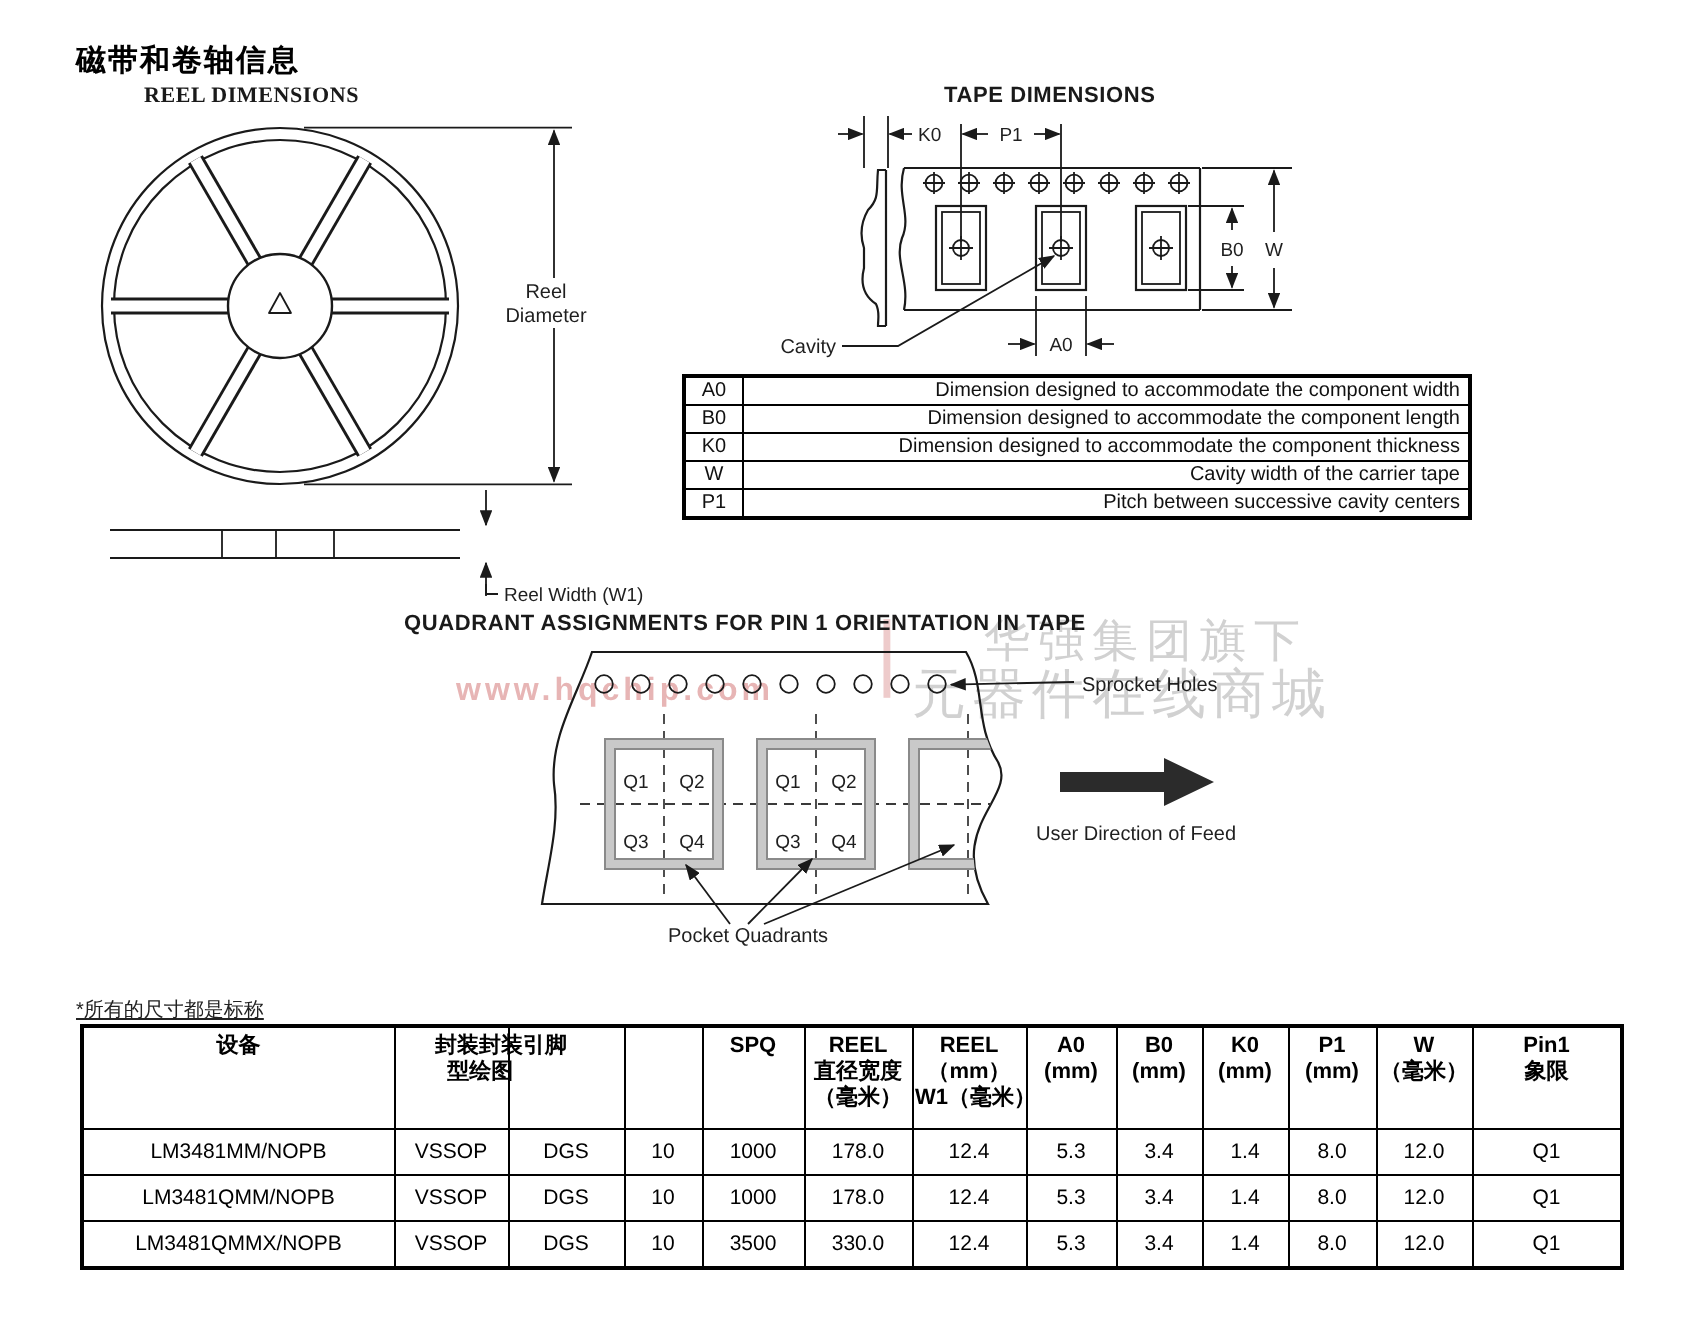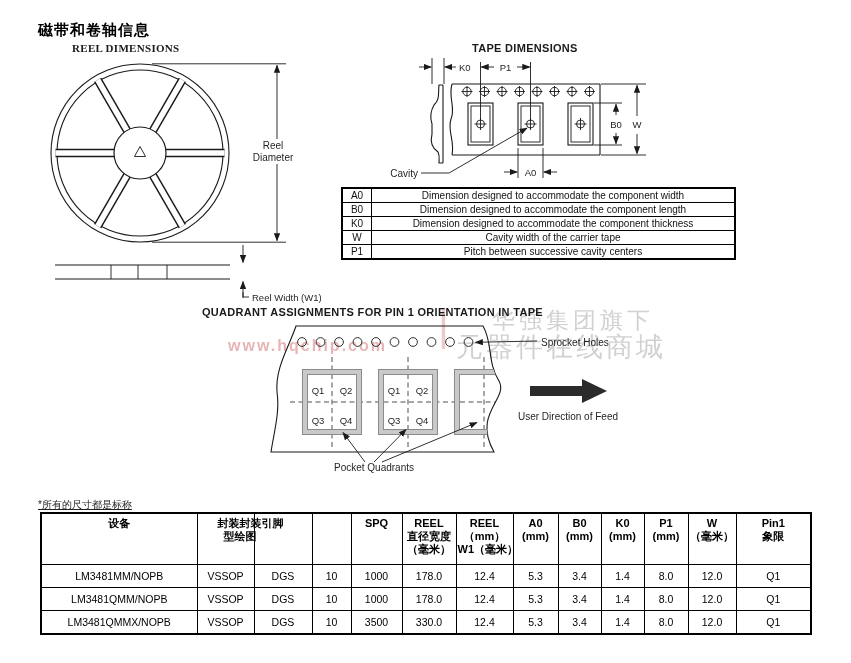--- a/index.html
+++ b/index.html
@@ -15,21 +15,21 @@
   svg{overflow:visible;}
   svg text{font-family:"Liberation Sans","DejaVu Sans",sans-serif;fill:#1f1f1f;}
   .ln{stroke:#1a1a1a;stroke-width:1.1;fill:none;}
   .thin{stroke:#1a1a1a;stroke-width:0.9;fill:none;}
   .dash{stroke:#3a3a3a;stroke-width:0.9;fill:none;stroke-dasharray:5 3.5;}
 
   
   .dim-table{left:341px;top:187px;width:395px;border-collapse:collapse;font-size:10px;color:#111;}
   .dim-table td{border:1px solid #000;height:13px;line-height:13px;}
   .dim-table td.code{width:28px;text-align:center;padding:0;}
-  .dim-table td{padding:0 4px;text-align:center;}
+  .dim-table td{padding:0 4px;text-align:right;}
   .dim-table{border:2px solid #000;}
 
   
   .parts-table{left:40px;top:512px;width:770px;border-collapse:collapse;table-layout:fixed;font-size:10.5px;color:#000;border:2px solid #000;}
   .parts-table th{border:1px solid #000;font-size:11px;font-weight:bold;white-space:pre;vertical-align:top;padding-top:3px;height:46px;line-height:13px;overflow:visible;}
   .parts-table td{border:1px solid #000;height:20px;text-align:center;overflow:visible;white-space:nowrap;}
   .parts-table th.hc1{text-align:left;padding-left:20px;}
 
   
   .wm{pointer-events:none;font-weight:bold;white-space:nowrap;}

